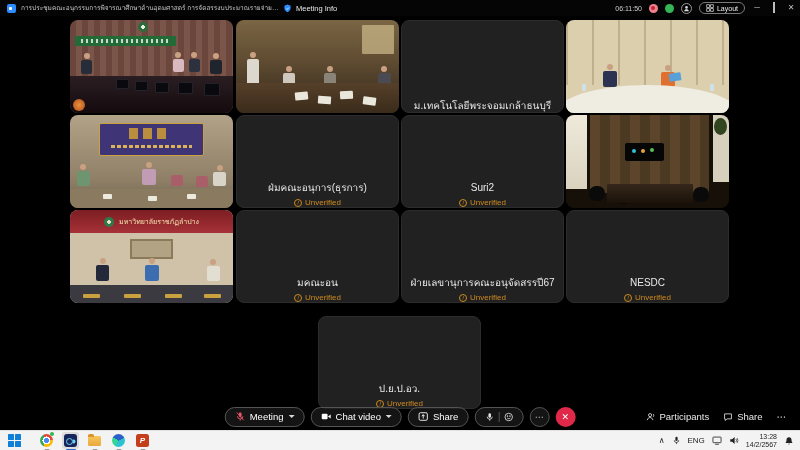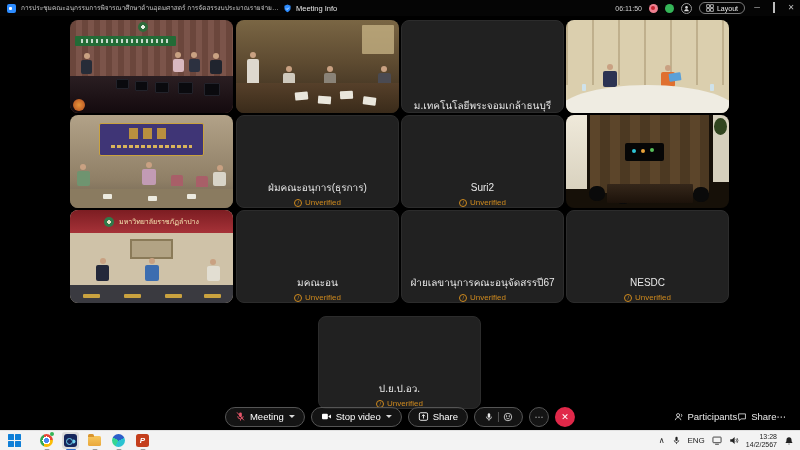--- a/index.html
+++ b/index.html
@@ -88,21 +88,21 @@
   .s7 .plate{position:absolute;bottom:5%;width:17px;height:4px;background:#c9a23f;border-radius:1px}
 
   
   #controls{position:absolute;left:0;right:0;top:403px;height:27px;display:flex;align-items:center;z-index:20}
   .ctl-center{position:absolute;left:50%;transform:translateX(-50%);display:flex;align-items:center;gap:6px}
   .pill{display:flex;align-items:center;gap:4px;height:20px;padding:0 9px;border:1px solid #555;border-radius:11px;background:rgba(28,28,28,.7);color:#fff;font-size:9.5px;white-space:nowrap}
   .chev{width:0;height:0;border-left:3px solid transparent;border-right:3px solid transparent;border-top:3.5px solid #d9d9d9;margin-left:1px}
   .divline{width:1px;height:10px;background:#555}
   .round-btn{width:20px;height:20px;border:1px solid #555;border-radius:50%;background:rgba(28,28,28,.7);color:#ddd;display:flex;align-items:center;justify-content:center;font-size:9px}
   .leave-btn{width:20px;height:20px;border-radius:50%;background:#e02849;color:#fff;display:flex;align-items:center;justify-content:center;font-size:9px;border:none}
-  .ctl-right{position:absolute;right:14px;display:flex;align-items:center;color:#e8e8e8;font-size:9.5px}
+  .ctl-right{position:absolute;right:14px;display:flex;align-items:center;gap:14px;color:#e8e8e8;font-size:9.5px}
   .ctl-link{display:flex;align-items:center;gap:4px}
 
   
   #taskbar{position:absolute;left:0;bottom:0;width:100%;height:20px;background:#f3f3f3;border-top:1px solid #e1e1e1;display:flex;align-items:center;padding:0 6px;z-index:40}
   .start{width:13px;height:13px;display:grid;grid-template-columns:6px 6px;grid-template-rows:6px 6px;gap:1px;margin:0 8px 0 2px}
   .start i{background:#0f7fd7;border-radius:.5px}
   .search-pill{display:flex;align-items:center;gap:5px;height:15px;width:118px;background:#fff;border:1px solid #d6d6d6;border-radius:8px;padding:0 5px;color:#5a5a5a;font-size:8.5px}
   .search-art{margin-left:auto;width:11px;height:11px;border-radius:2px;background:linear-gradient(135deg,#8ec7ea 0 45%,#e9c56d 45% 70%,#d98a3f 70%)}
   .tb-apps{display:flex;align-items:center;gap:7px;margin-left:9px}
   .appic{position:relative;width:17px;height:17px;display:flex;align-items:center;justify-content:center;border-radius:3px}
@@ -301,21 +301,21 @@
             <line x1="3" y1="2" x2="13" y2="13.5" stroke="#e8566a" stroke-width="1.4"></line>
           </svg>
         <span>Meeting</span>
         <i class="chev"></i>
       </span>
       <span class="pill">
         <svg width="11" height="11" viewBox="0 0 16 16">
             <rect x="1.5" y="4" width="8.5" height="8" rx="1.5" fill="#fff"></rect>
             <path d="M10.5 8l4-2.8v5.6z" fill="#fff"></path>
           </svg>
-        <span>Stop video</span>
+        <span>Chat video</span>
         <i class="chev"></i>
       </span>
       <span class="pill">
         <svg width="11" height="11" viewBox="0 0 16 16" fill="none" stroke="#fff" stroke-width="1.3">
             <rect x="2" y="2.5" width="12" height="11" rx="2"></rect>
             <path d="M8 11V5.5M5.8 7.6L8 5.3l2.2 2.3"></path>
           </svg>
         <span>Share</span>
       </span>
       <span class="pill">

